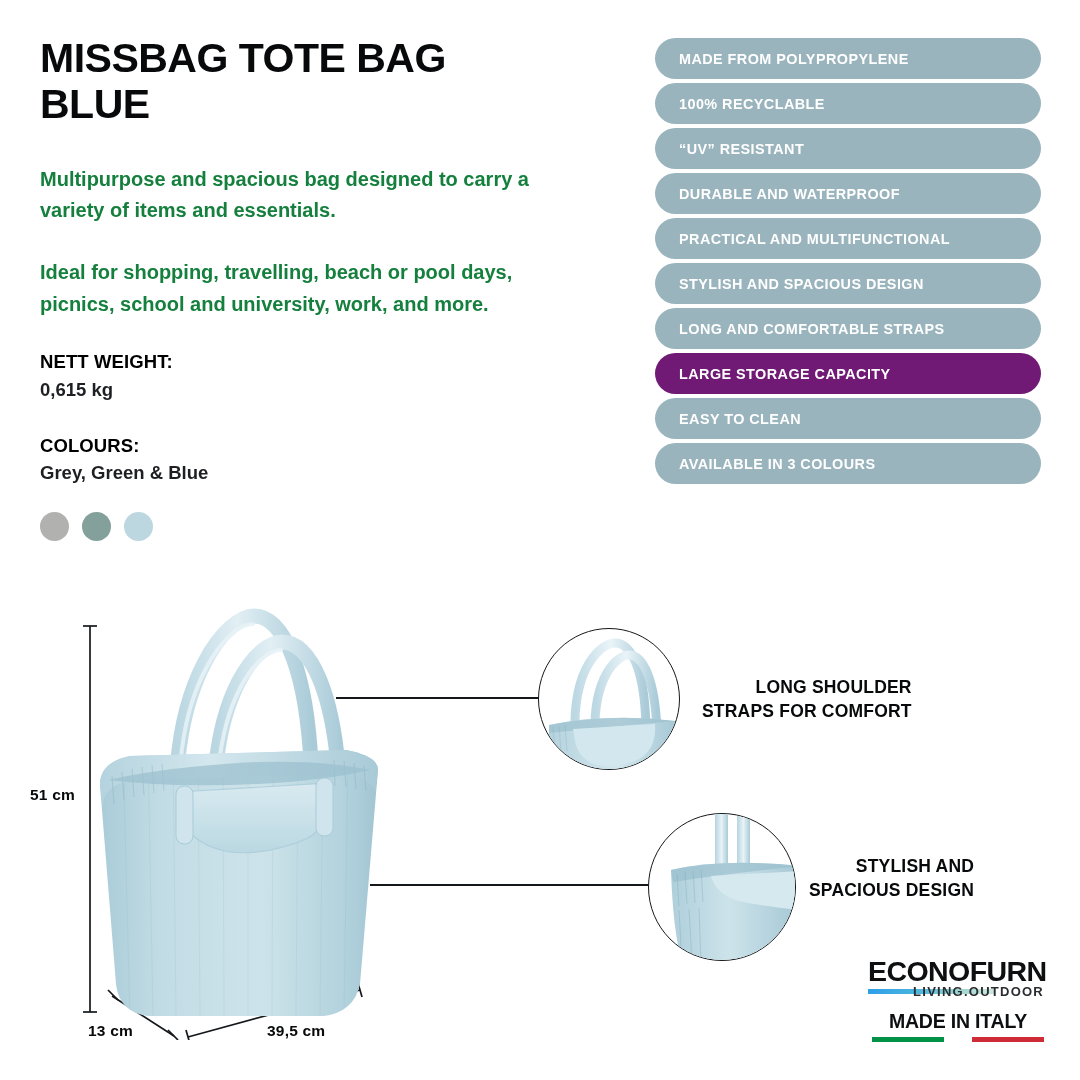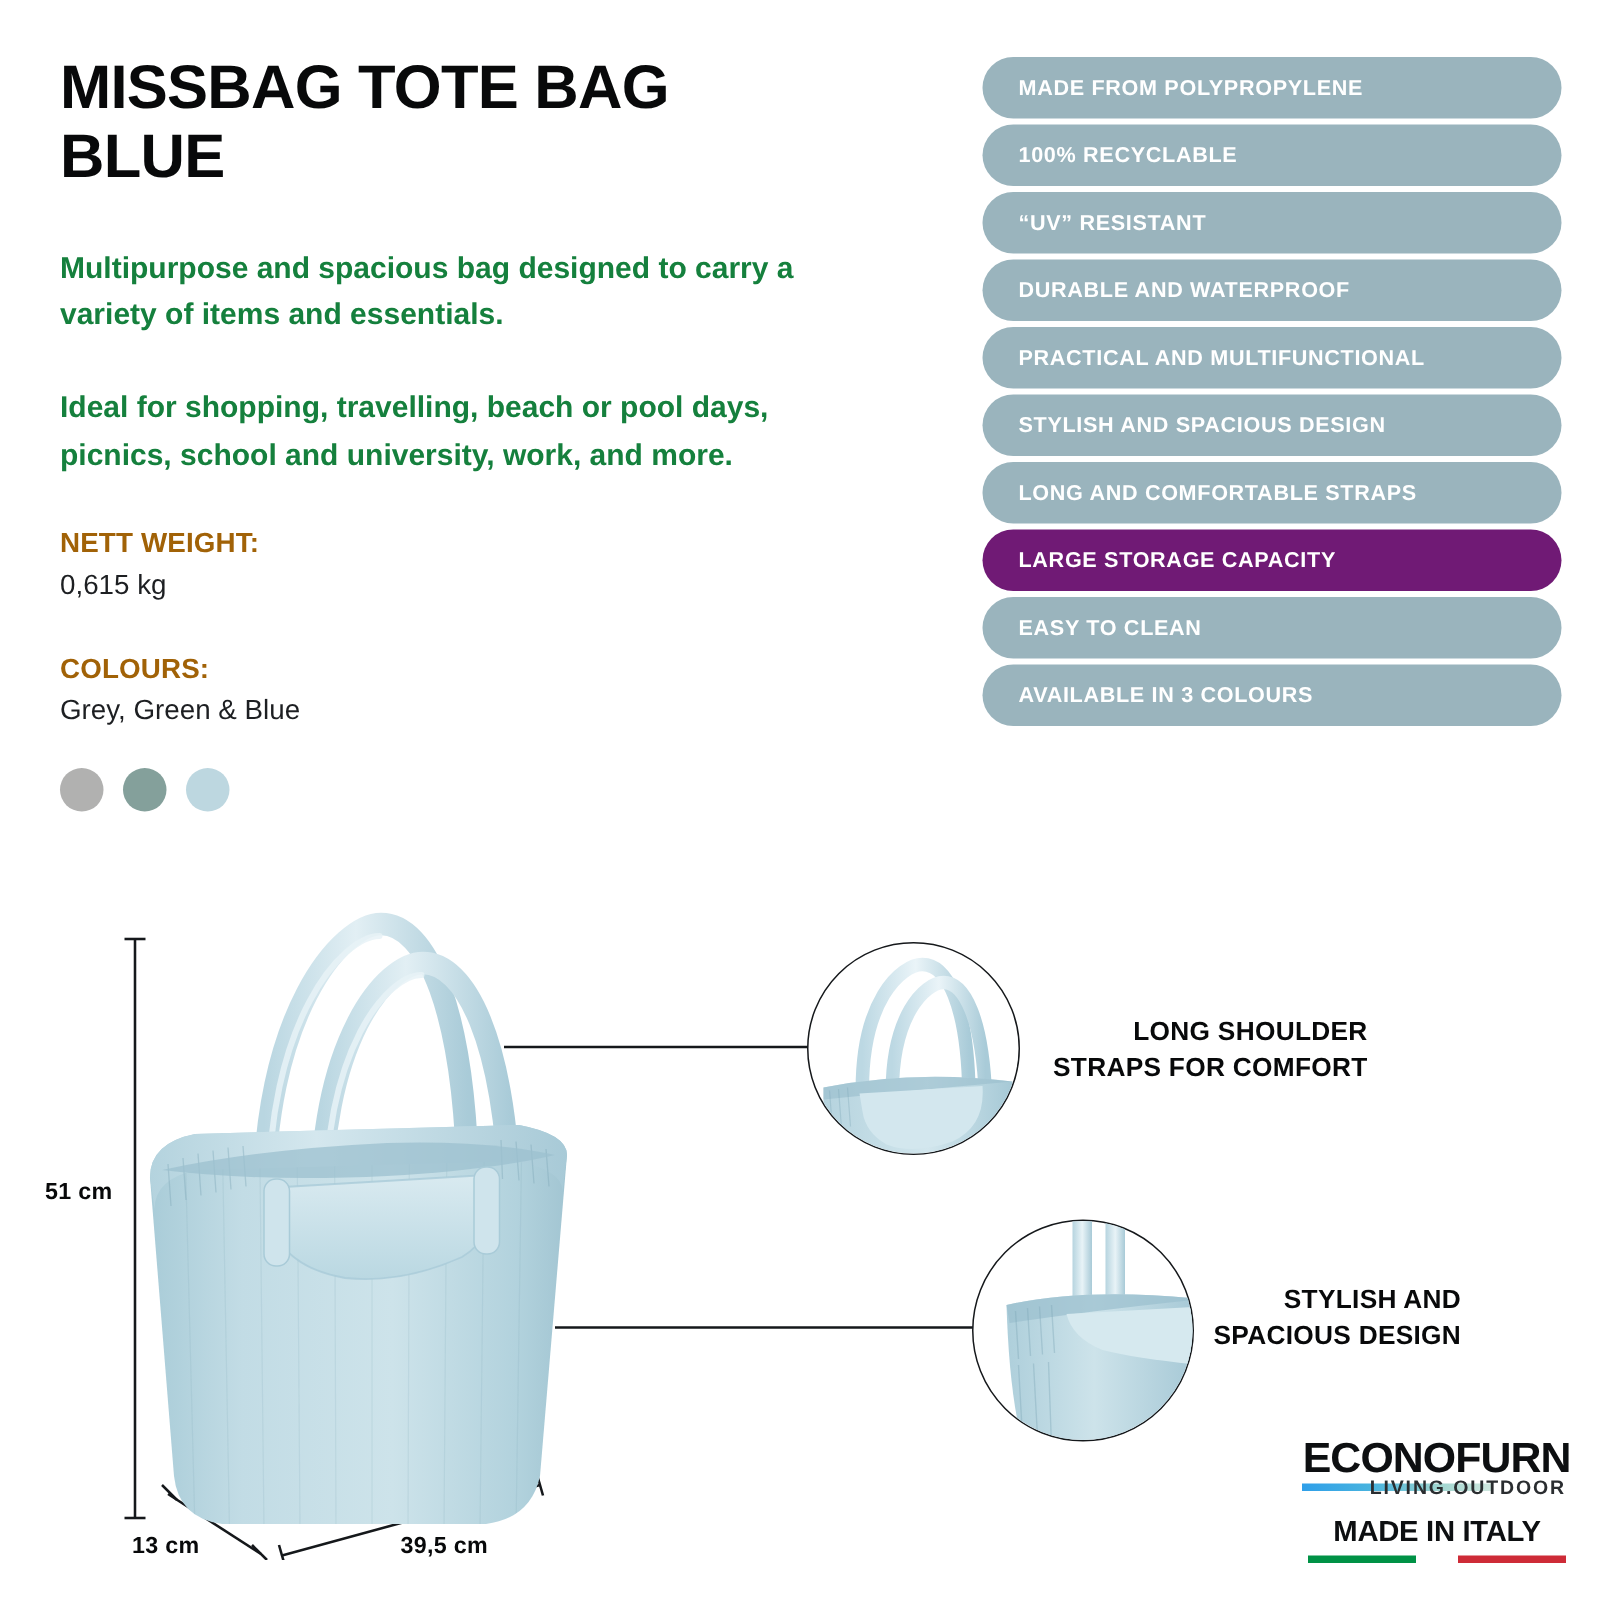--- a/index.html
+++ b/index.html
@@ -22,24 +22,24 @@
 
   .body-par {
     font-size: 20px; line-height: 1.58; color: #15803d;
     font-weight: 700; max-width: 525px;
   }
   #desc-1 { margin-top: 36px; }
   #desc-2 { margin-top: 30px; }
 
   .spec-block { margin-top: 28px; }
   .spec-label {
-    font-size: 18.5px; font-weight: 700; color: #a16207;
+    font-size: 18.5px; font-weight: 700; color: #000000;
     letter-spacing: .1px; line-height: 1.5;
   }
-  .spec-value { font-size: 18.5px; font-weight: 400; color: #1d1f22; line-height: 1.5; }
+  .spec-value { font-size: 18.5px; font-weight: 700; color: #1d1f22; line-height: 1.5; }
 
   #swatches { position: absolute; left: 40px; top: 512px; display: flex; gap: 13px; }
   .swatch { width: 29px; height: 29px; border-radius: 50%; }
 
   
   #features { position: absolute; left: 655px; top: 38px; width: 386px; }
   .pill {
     height: 41px; border-radius: 21px; margin-bottom: 4px;
     display: flex; align-items: center;
     padding-left: 24px; color: #ffffff;
@@ -70,21 +70,21 @@
 
   .callout-text {
     position: absolute; font-size: 17.5px; font-weight: 700;
     line-height: 1.38; color: #08090a; letter-spacing: .2px;
     text-transform: uppercase; white-space: pre-line; text-align: right;
   }
   #callout-text-1 { left: 702px; top: 115px; }
   #callout-text-2 { left: 809px; top: 294px; }
 
   
-  #brand { position: absolute; left: 868px; top: 958px; width: 176px; text-align: center; }
+  #brand { position: absolute; left: 868px; top: 958px; width: 176px; }
   #logo-wordmark {
     font-size: 28px; font-weight: 700; letter-spacing: -0.6px;
     color: #0d0f11; line-height: 1; font-family: "Liberation Sans", sans-serif;
     transform: scaleX(1.02); transform-origin: left center;
   }
   #logo-underbar {
     margin-top: 3px; height: 5px; width: 126px;
     background: linear-gradient(90deg, #2f9fe9 0%, #49b4de 38%, #9fd5cf 72%, #cfe7df 100%);
   }
   #logo-tagline {

